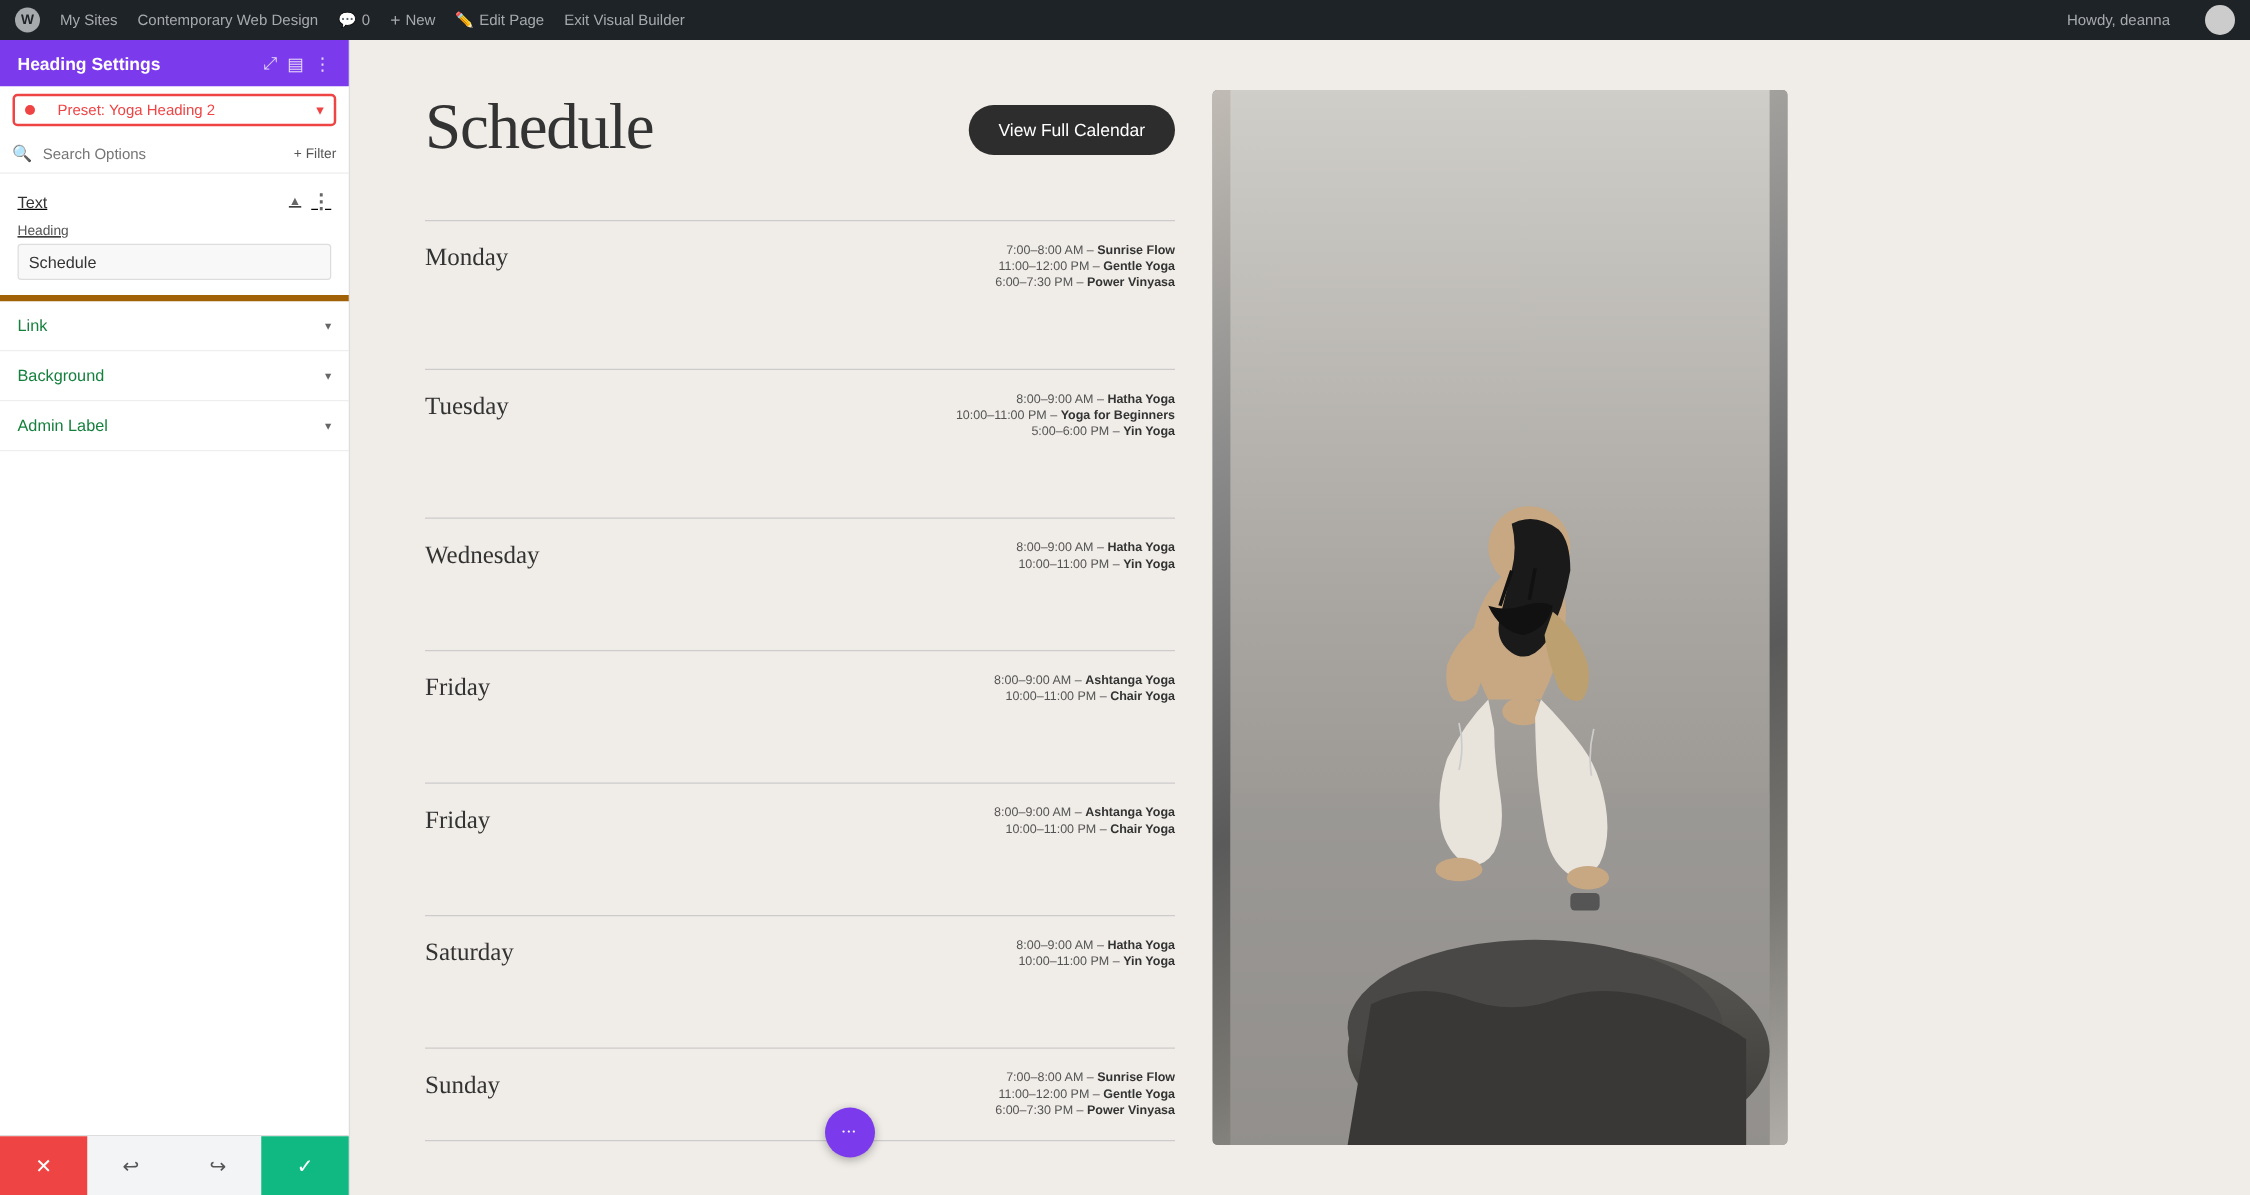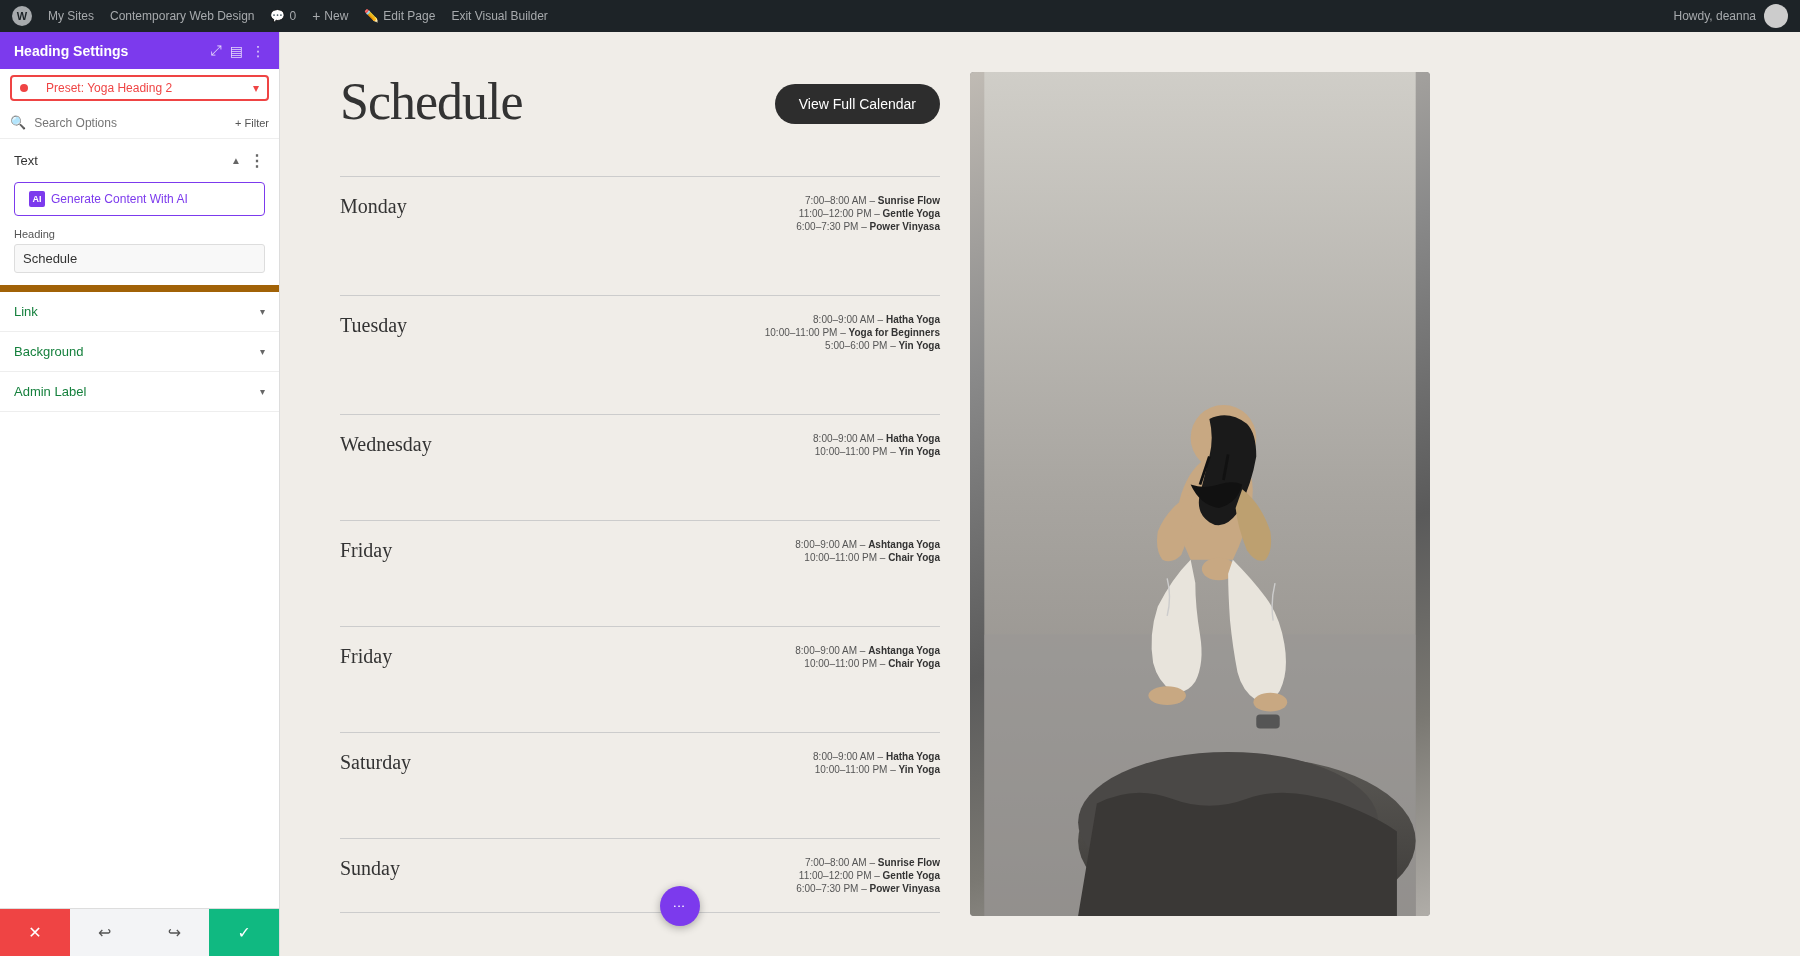--- a/index.html
+++ b/index.html
@@ -27,21 +27,21 @@
       font-weight: bold;
       font-size: 11px;
     }
     .admin-bar-item {
       color: #a7aaad;
       text-decoration: none;
       display: flex; align-items: flex-start; gap: 4px;
       cursor: pointer;
     }
     .admin-bar-separator { flex: 1; }
-    .admin-bar-right { display: flex; align-items: center; gap: 8px; }
+    .admin-bar-right { display: flex; align-items: center; gap: 28px; }
     .admin-bar-new { display: flex; align-items: center; gap: 4px; }
     .admin-bar-new span.plus { font-size: 14px; }
 
     
     .main-layout {
       display: flex;
       flex: 1;
       overflow: hidden;
     }
 
@@ -135,21 +135,22 @@
       border: none;
       font-size: 11px;
       color: #555;
       cursor: pointer;
       display: flex;
       align-items: center;
       gap: 3px;
     }
 
     .panel-section {
-      border-bottom: 7px solid #a16207;
+      border-bottom: 5px solid #a16207;
+      text-decoration: underline;
     }
     .panel-section-header {
       display: flex;
       align-items: center;
       justify-content: space-between;
       padding: 12px 14px 8px;
       cursor: pointer;
     }
     .panel-section-title {
       font-size: 13px;
@@ -427,24 +428,20 @@
     </div>
 
     <div class="panel-section">
       <div class="panel-section-header">
         <span class="panel-section-title">Text</span>
         <div class="panel-section-icons">
           <span class="chevron-icon">▲</span>
           <span class="dots-icon">⋮</span>
         </div>
       </div>
-      <button class="ai-generate-btn">
-        <div class="ai-icon">AI</div>
-        <span>Generate Content With AI</span>
-      </button>
       <div class="heading-label">Heading</div>
       <input class="heading-input" type="text" value="Schedule" style="">
     </div>
 
     <div class="panel-section-collapsed">
       <span class="panel-section-title">Link</span>
       <span class="chevron-icon">▾</span>
     </div>
 
     <div class="panel-section-collapsed">

